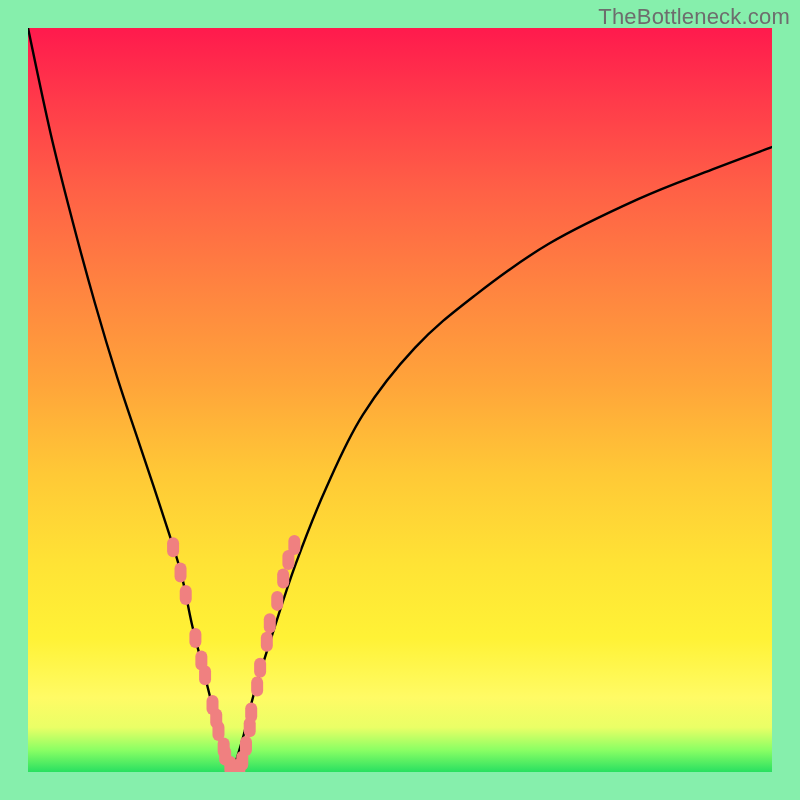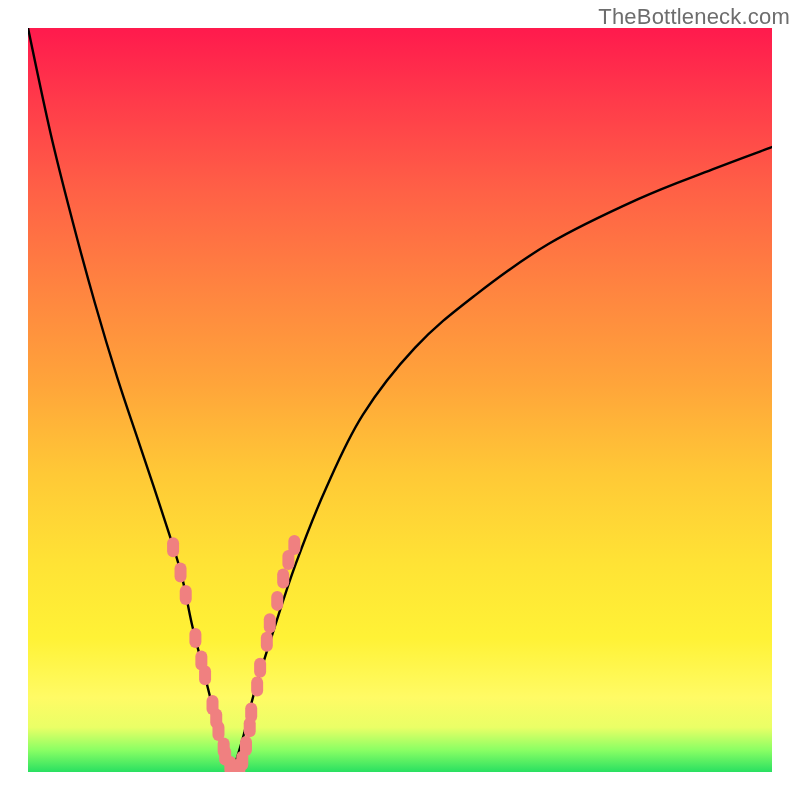--- a/index.html
+++ b/index.html
@@ -8,21 +8,21 @@
     width: 800px;
     height: 800px;
     overflow: hidden;
     background: #000;
     font-family: Arial, Helvetica, sans-serif;
   }
   .frame {
     position: absolute;
     left: 0; top: 0;
     width: 800px; height: 800px;
-    background: #ffffff;
+    background: #86efac;
   }
   .plot-area {
     position: absolute;
     left: 28px;
     top: 28px;
     width: 744px;
     height: 744px;
     overflow: hidden;
   }
   .gradient {

